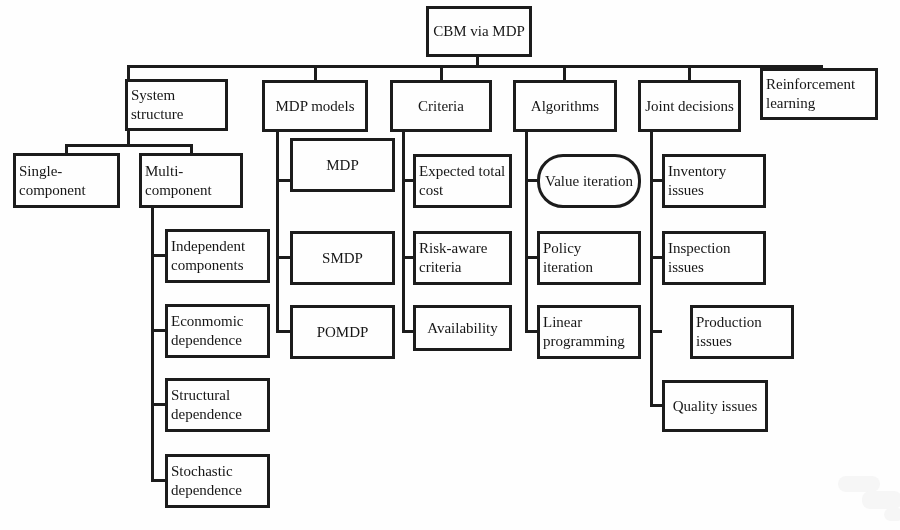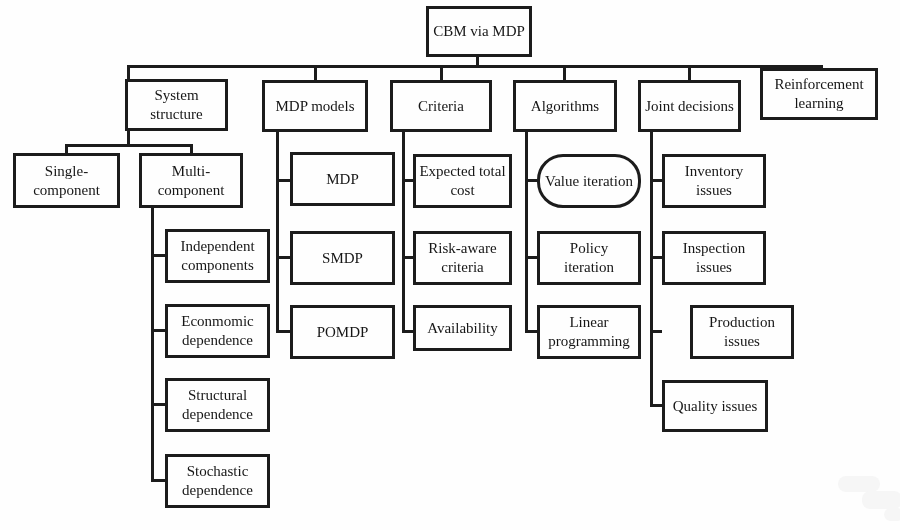--- a/index.html
+++ b/index.html
@@ -13,21 +13,20 @@
     font-family: "Liberation Serif", "DejaVu Serif", serif;
   }
   .box {
     position: absolute;
     box-sizing: border-box;
     border: 3px solid #1c1c1c;
     background: #fefefe;
     display: flex;
     align-items: center;
     justify-content: center;
-    text-align: center;
     font-size: 15px;
     line-height: 1.25;
     color: #161616;
     padding: 2px 3px;
   }
   .ln {
     position: absolute;
     background: #1c1c1c;
   }
   .smudge {
@@ -76,21 +75,21 @@
   <div class="box" style="left:165px; top:229px; width:105px; height:54px;">Independent components</div>
   <div class="box" style="left:165px; top:304px; width:105px; height:54px;">Econmomic dependence</div>
   <div class="box" style="left:165px; top:454px; width:105px; height:54px;">Stochastic dependence</div>
   <div class="box" style="left:165px; top:378px; width:105px; height:54px;">Structural dependence</div>
 
   <div class="ln" style="left:276px; top:132px; width:3px; height:201px;"></div>
   <div class="ln" style="left:279px; top:179px; width:11px; height:3px;"></div>
   <div class="ln" style="left:279px; top:256px; width:11px; height:3px;"></div>
   <div class="ln" style="left:279px; top:330px; width:11px; height:3px;"></div>
 
-  <div class="box" style="left:290px; top:152px; width:105px; height:54px;">MDP</div>
+  <div class="box" style="left:290px; top:138px; width:105px; height:54px;">MDP</div>
   <div class="box" style="left:290px; top:231px; width:105px; height:54px;">SMDP</div>
   <div class="box" style="left:290px; top:305px; width:105px; height:54px;">POMDP</div>
 
   <div class="ln" style="left:402px; top:132px; width:3px; height:201px;"></div>
   <div class="ln" style="left:405px; top:179px; width:8px; height:3px;"></div>
   <div class="ln" style="left:405px; top:256px; width:8px; height:3px;"></div>
   <div class="ln" style="left:405px; top:330px; width:8px; height:3px;"></div>
 
   <div class="box" style="left:413px; top:154px; width:99px; height:54px;">Expected total cost</div>
   <div class="box" style="left:413px; top:231px; width:99px; height:54px;">Risk-aware criteria</div>

